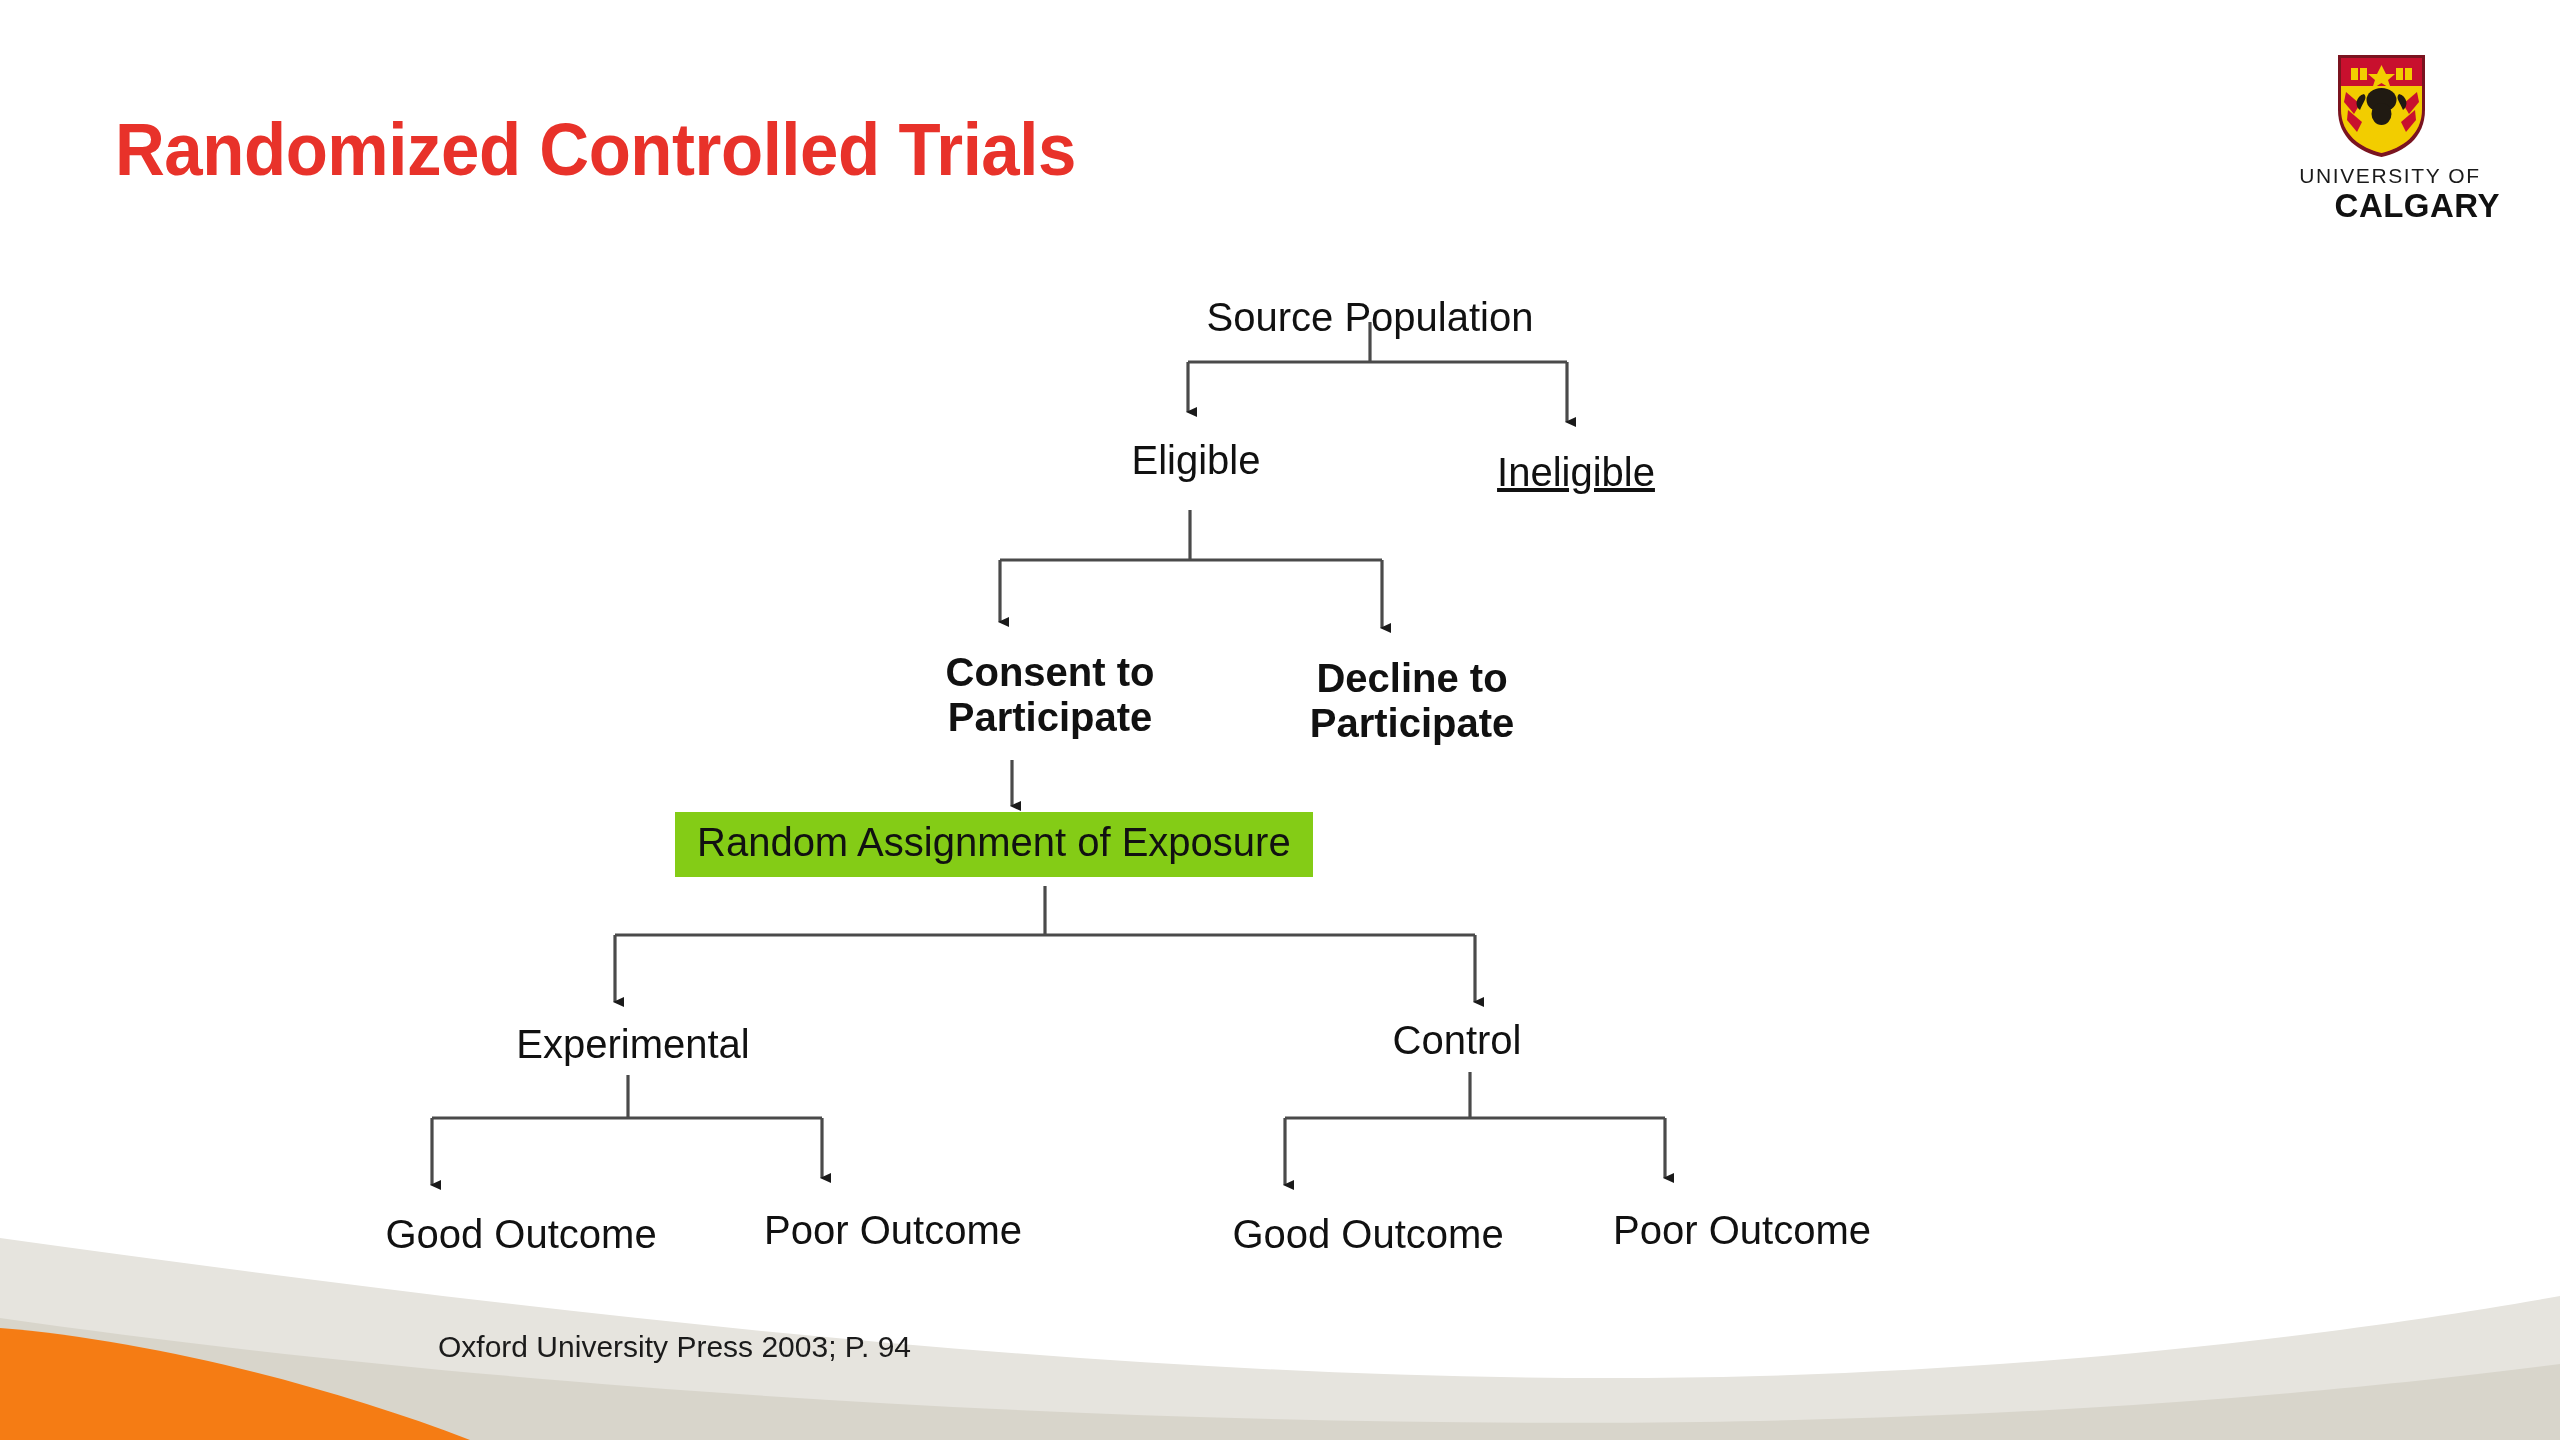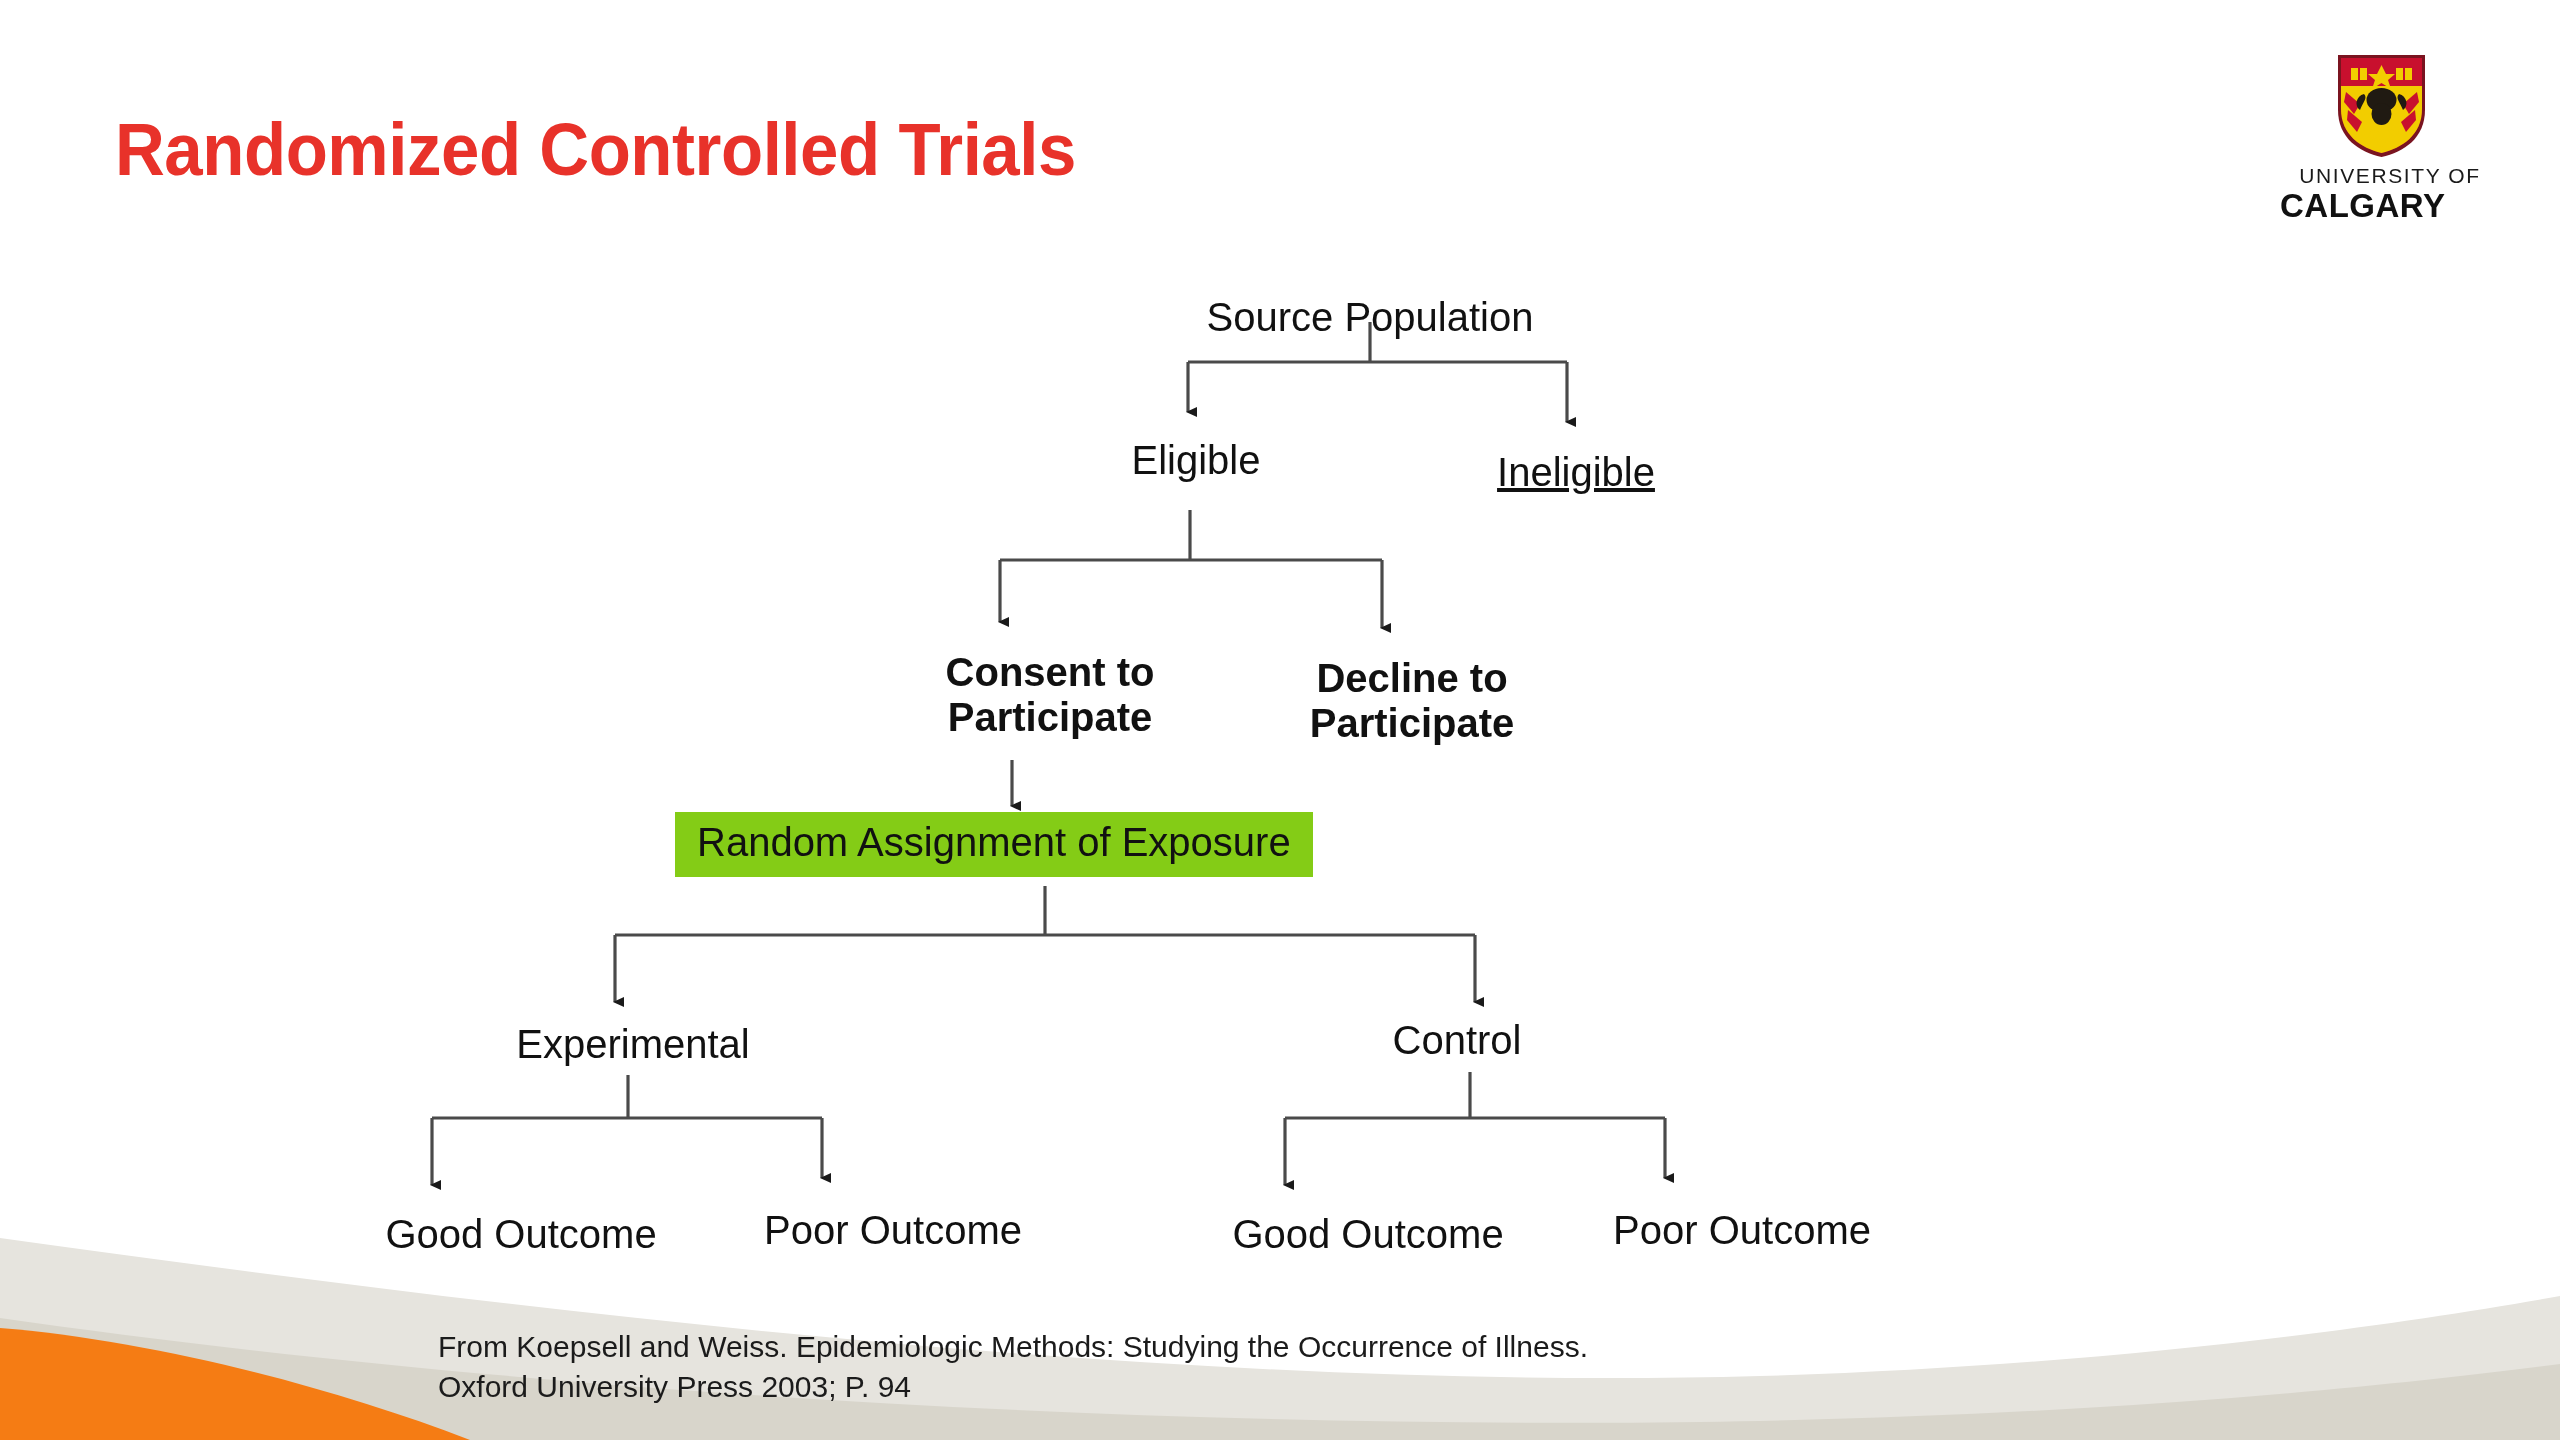--- a/index.html
+++ b/index.html
@@ -30,21 +30,21 @@
   }
 
   
   .logo{position:absolute;left:2280px;top:52px;width:220px;height:180px;}
   .logo-crest{position:absolute;left:54px;top:0;width:95px;height:108px;}
   .logo-line1{
     position:absolute;left:0;top:112px;width:220px;text-align:center;
     font-size:21px;font-weight:normal;color:#1A1A1A;letter-spacing:1.6px;
   }
   .logo-line2{
-    position:absolute;left:0;top:135px;width:220px;text-align:left;
+    position:absolute;left:0;top:135px;width:220px;text-align:right;
     font-size:33px;font-weight:bold;color:#111111;letter-spacing:0.5px;
   }
 
   
   .diagram{position:absolute;left:0;top:0;width:2560px;height:1440px;}
   .node{
     position:absolute;
     font-size:40px;
     color:#111111;
     white-space:nowrap;
@@ -162,17 +162,16 @@
 
   <div class="node" style="left:521px;top:1212px;">Good Outcome</div>
 
   <div class="node" style="left:893px;top:1208px;">Poor Outcome</div>
 
   <div class="node" style="left:1368px;top:1212px;">Good Outcome</div>
 
   <div class="node" style="left:1742px;top:1208px;">Poor Outcome</div>
 
   <div class="caption">
-    <div>From Koepsell and Weiss. Epidemiologic Methods: Studying the Occurrence of Illness.</div>
     <div>Oxford University Press 2003; P. 94</div>
   </div>
 
 </div>
 
 </body></html>

